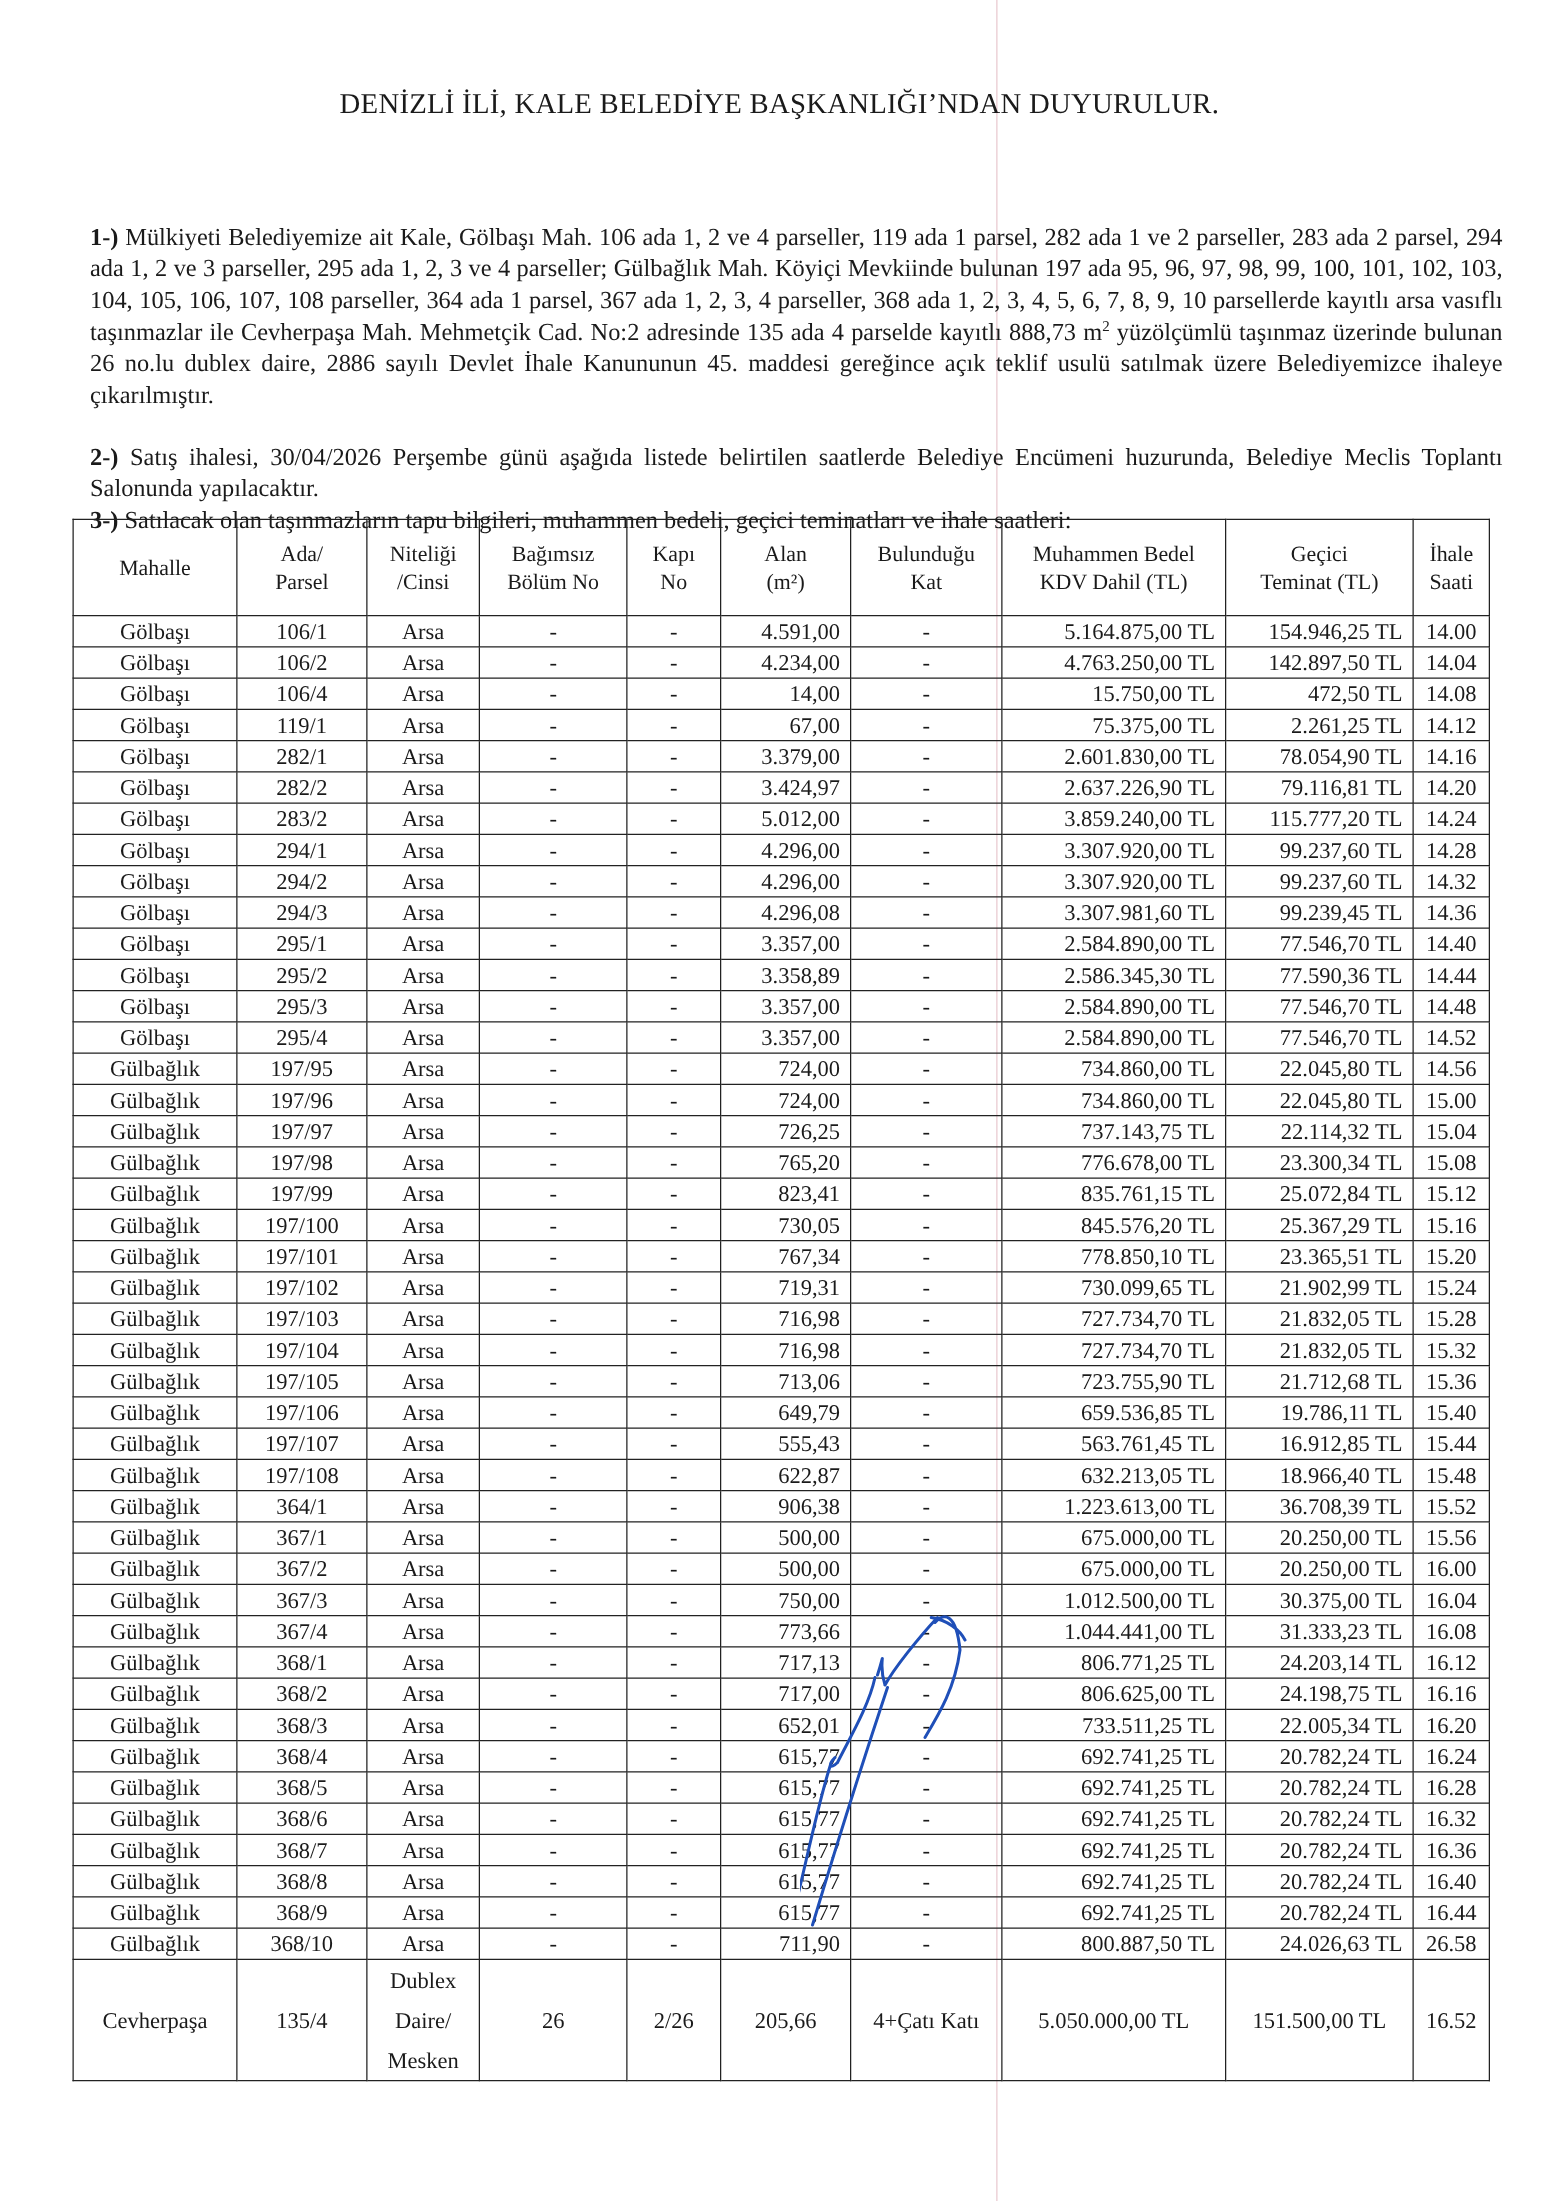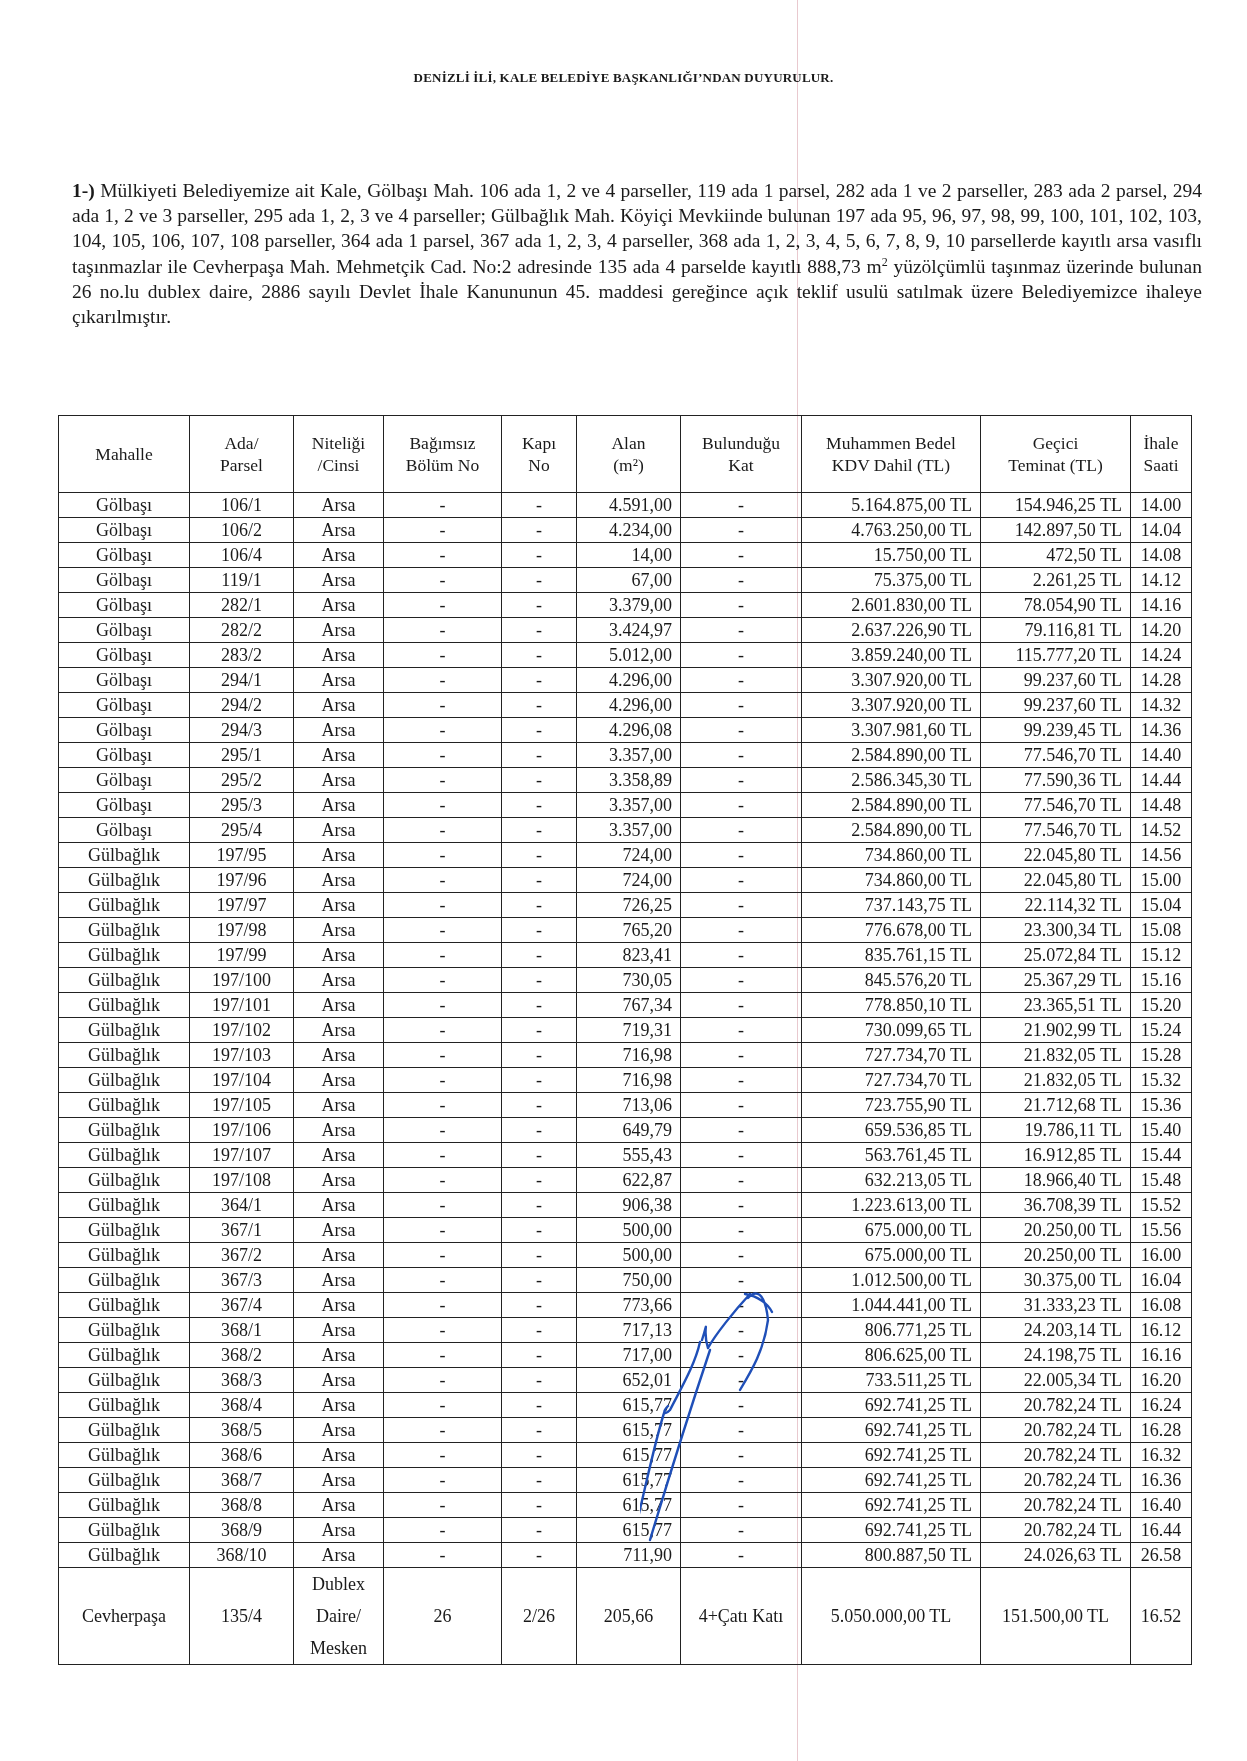--- a/index.html
+++ b/index.html
@@ -4,21 +4,21 @@
 <style>
   html, body { margin: 0; padding: 0; background: #ffffff; }
   body {
     width: 1247px; height: 1761px; position: relative; overflow: hidden;
     font-family: "Liberation Serif", "DejaVu Serif", serif; color: #1a1a1a;
   }
   .page { position: absolute; left: 0; top: 0; width: 1247px; height: 1761px; }
   .fold-line { position: absolute; left: 797px; top: 0; width: 1px; height: 1761px; background: #e9c9cf; }
   .title {
     position: absolute; left: 0; width: 1247px; top: 70px; text-align: center;
-    font-size: 13px; letter-spacing: 0.2px; font-weight: bold;
+    font-size: 23px; letter-spacing: 0.2px;
   }
   .para {
     position: absolute; left: 72px; width: 1130px; font-size: 19.5px; line-height: 25.2px;
     text-align: justify;
   }
   .para b { font-weight: bold; }
   #p1 { top: 130px; margin-top: 48px; }
   #p2 { top: 354px; }
   #p3 { top: 404px; text-align: left; }
   sup { font-size: 12px; line-height: 0; }
@@ -44,21 +44,29 @@
 <div class="page">
   <div class="fold-line"></div>
 
   <div class="title">DENİZLİ İLİ, KALE BELEDİYE BAŞKANLIĞI’NDAN DUYURULUR.</div>
 
   <div class="para" id="p1">
     <b>1-)</b>
     <span>Mülkiyeti Belediyemize ait Kale, Gölbaşı Mah. 106 ada 1, 2 ve 4 parseller, 119 ada 1 parsel, 282 ada 1 ve 2 parseller, 283 ada 2 parsel, 294 ada 1, 2 ve 3 parseller, 295 ada 1, 2, 3 ve 4 parseller; Gülbağlık Mah. Köyiçi Mevkiinde bulunan 197 ada 95, 96, 97, 98, 99, 100, 101, 102, 103, 104, 105, 106, 107, 108 parseller, 364 ada 1 parsel, 367 ada 1, 2, 3, 4 parseller, 368 ada 1, 2, 3, 4, 5, 6, 7, 8, 9, 10 parsellerde kayıtlı arsa vasıflı taşınmazlar ile Cevherpaşa Mah. Mehmetçik Cad. No:2 adresinde 135 ada 4 parselde kayıtlı 888,73 m</span><sup>2</sup><span> yüzölçümlü taşınmaz üzerinde bulunan 26 no.lu dublex daire, 2886 sayılı Devlet İhale Kanununun 45. maddesi gereğince açık teklif usulü satılmak üzere Belediyemizce ihaleye çıkarılmıştır.</span>
   </div>
 
-
+  <div class="para" id="p2">
+    <b>2-)</b>
+    <span>Satış ihalesi, 30/04/2026 Perşembe günü aşağıda listede belirtilen saatlerde Belediye Encümeni huzurunda, Belediye Meclis Toplantı Salonunda yapılacaktır.</span>
+  </div>
+
+  <div class="para" id="p3">
+    <b>3-)</b>
+    <span>Satılacak olan taşınmazların tapu bilgileri, muhammen bedeli, geçici teminatları ve ihale saatleri:</span>
+  </div>
 
   <table class="grid">
     <colgroup>
       <col style="width:131px">
         <col style="width:104px">
         <col style="width:90px">
         <col style="width:118px">
       <col style="width:75px">
         <col style="width:104px">
         <col style="width:121px">

